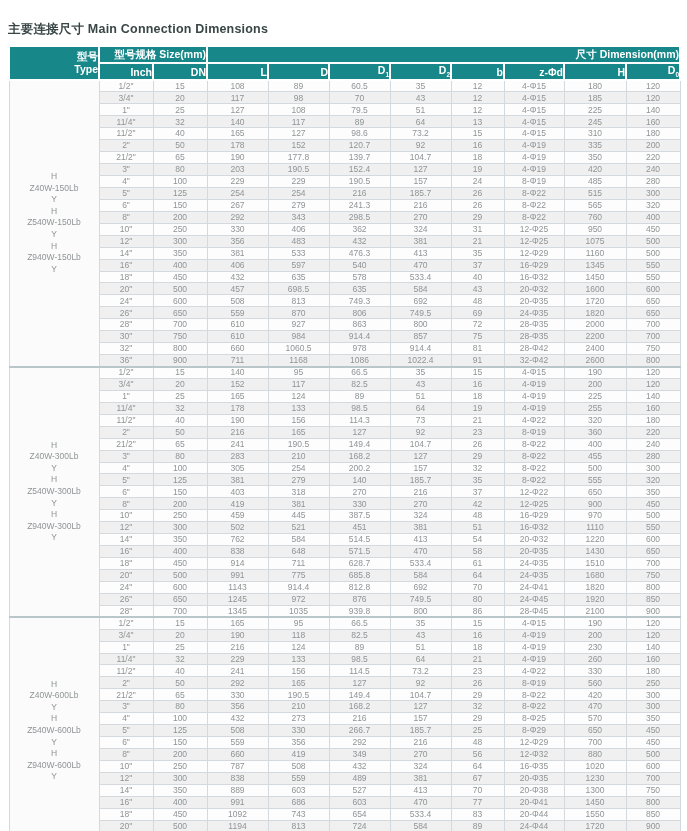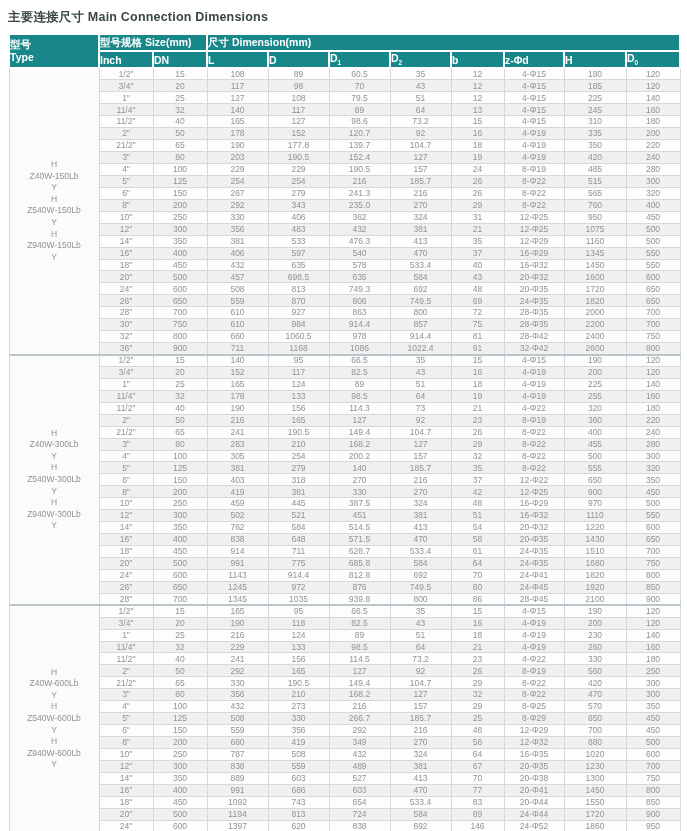--- a/index.html
+++ b/index.html
@@ -2,34 +2,34 @@
 <html><head>
 <meta charset="utf-8">
 <style>
   html, body { margin:0; padding:0; }
   body {
     width:687px; height:831px; background:#ffffff;
     font-family:"Liberation Sans", sans-serif;
     overflow:hidden;
   }
   .title {
-    padding:9px 8px 7px 8px;
+    padding:21px 8px 7px 8px;
     font-size:12.5px; font-weight:bold; color:#3a4646;
     letter-spacing:0.2px;
   }
   table.dims {
     margin:0 8px; width:671px;
     table-layout:fixed; border-collapse:collapse;
     border:1px solid #c9d1d4;
   }
   thead th {
     background:#178789; color:#ffffff;
     font-size:10.5px; font-weight:bold;
     border:2px solid #ffffff;
-    padding:0; text-align:left; vertical-align:middle;
+    padding:0; text-align:right; vertical-align:middle;
   }
   thead tr { height:17px; }
   .type-th div { line-height:13px; }
   tbody tr { height:11.94px; }
   tbody td {
     font-size:8.5px; color:#8f9496;
     text-align:center; vertical-align:middle;
     border:1px solid #d3d9dc;
     padding:0; line-height:1;
     background:#fdfdfd;
@@ -234,21 +234,21 @@
           <td>26</td>
           <td>8-Φ22</td>
           <td>565</td>
           <td>320</td>
         </tr>
         <tr class="alt">
           <td>8"</td>
           <td>200</td>
           <td>292</td>
           <td>343</td>
-          <td>235.0</td>
+          <td>298.5</td>
           <td>270</td>
           <td>29</td>
           <td>8-Φ22</td>
           <td>760</td>
           <td>400</td>
         </tr>
         <tr>
           <td>10"</td>
           <td>250</td>
           <td>330</td>

